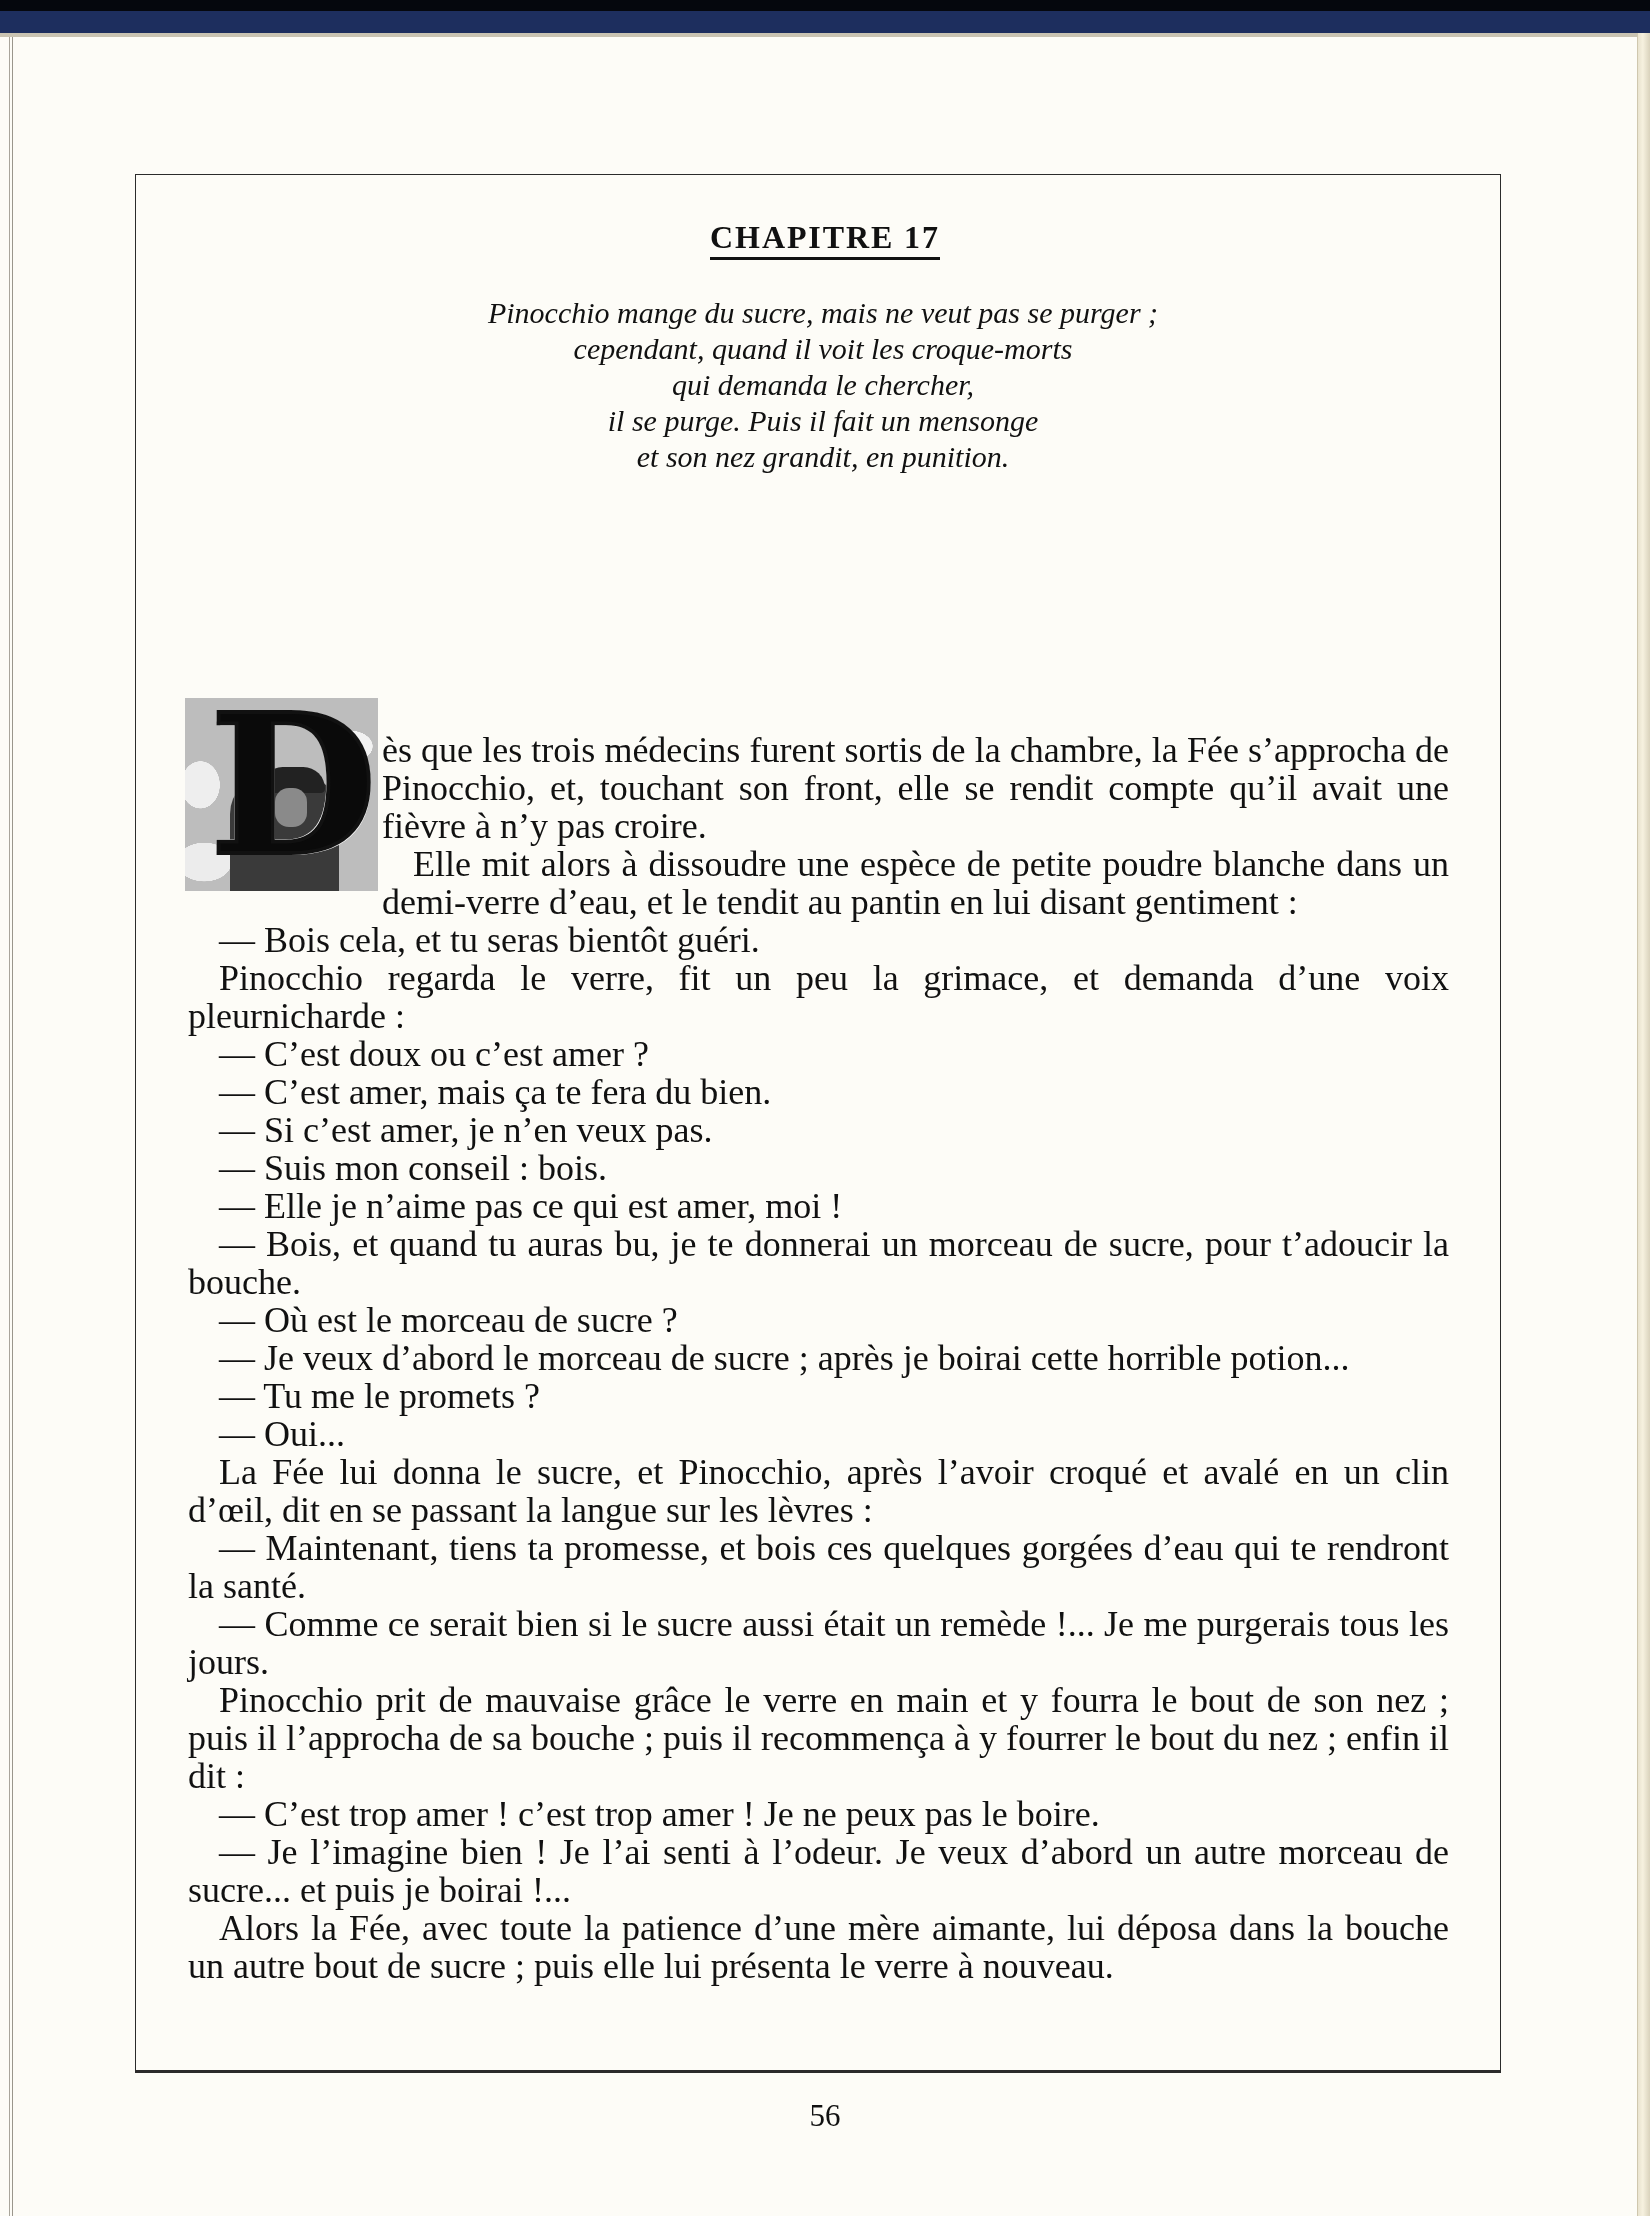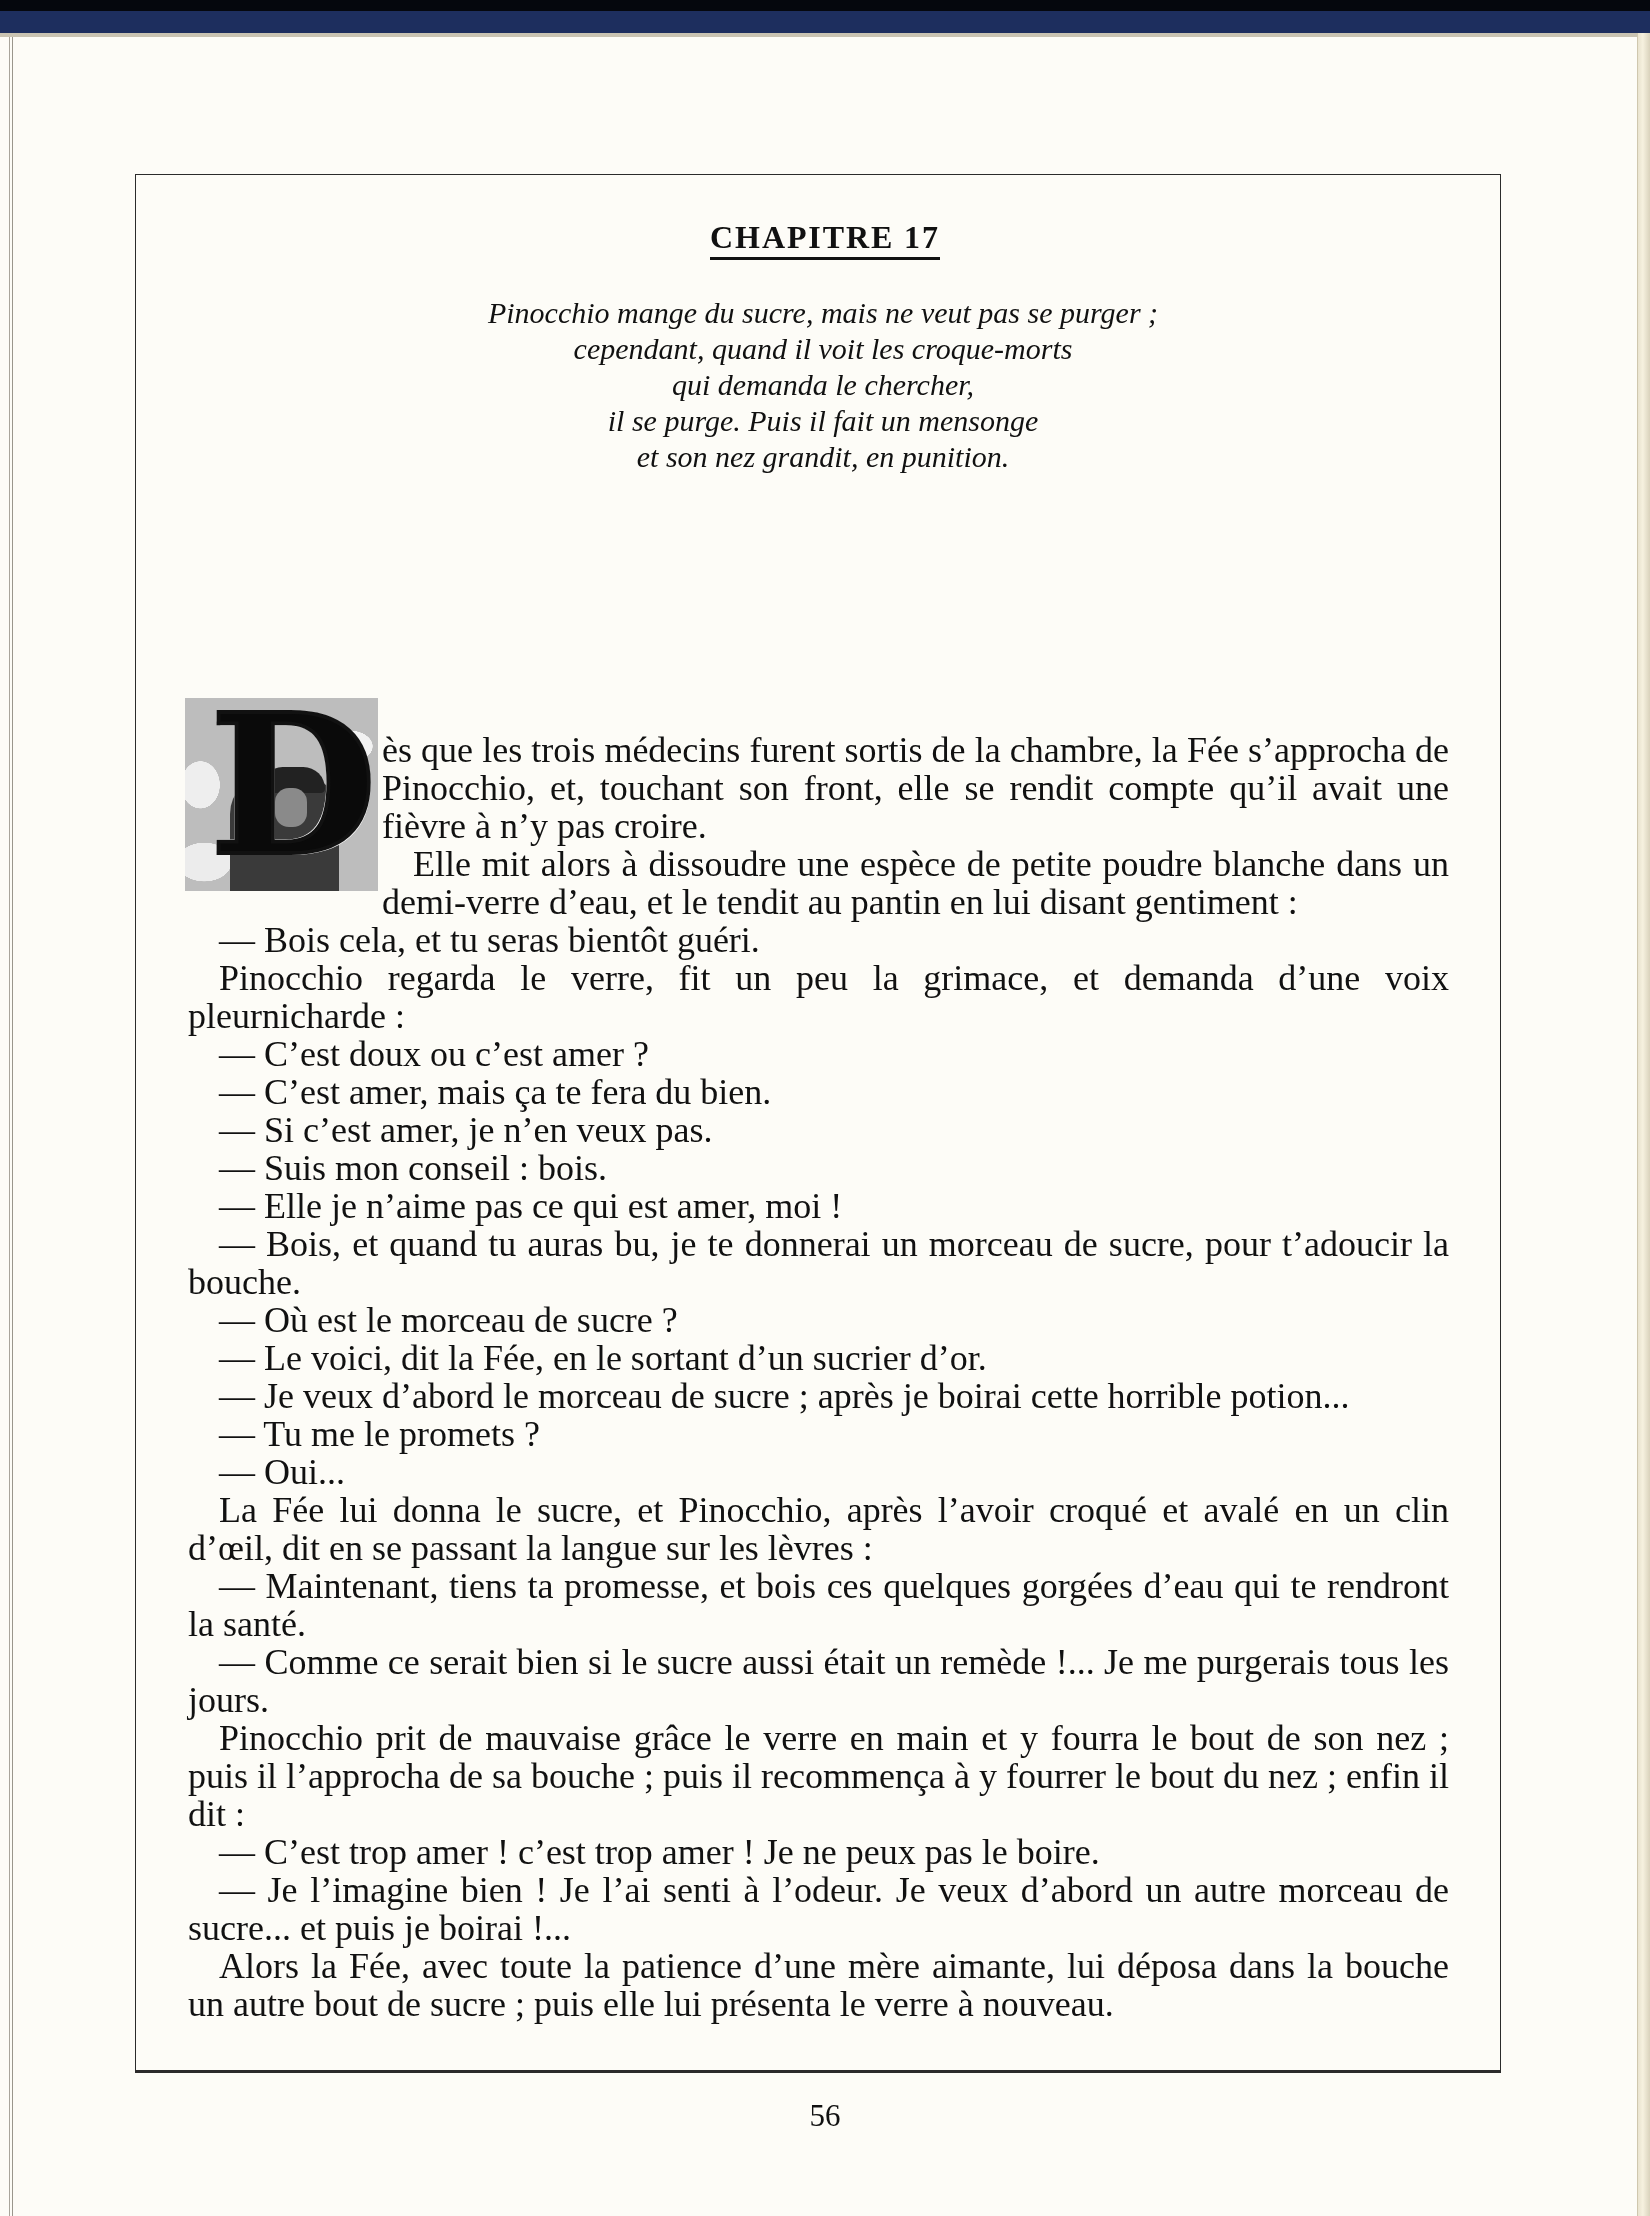--- a/index.html
+++ b/index.html
@@ -118,21 +118,20 @@
   <p class="p cap-indent" style="margin:0 0 0 194px;">Elle mit alors à dissoudre une espèce de petite poudre blanche dans un demi-verre d’eau, et le tendit au pantin en lui disant gentiment :</p>
   <p class="p" style="margin:0;">— Bois cela, et tu seras bientôt guéri.</p>
   <p class="p" style="margin:0;">Pinocchio regarda le verre, fit un peu la grimace, et demanda d’une voix pleurnicharde :</p>
   <p class="p" style="margin:0;">— C’est doux ou c’est amer ?</p>
   <p class="p" style="margin:0;">— C’est amer, mais ça te fera du bien.</p>
   <p class="p" style="margin:0;">— Si c’est amer, je n’en veux pas.</p>
   <p class="p" style="margin:0;">— Suis mon conseil : bois.</p>
   <p class="p" style="margin:0;">— Elle je n’aime pas ce qui est amer, moi !</p>
   <p class="p" style="margin:0;">— Bois, et quand tu auras bu, je te donnerai un morceau de sucre, pour t’adoucir la bouche.</p>
   <p class="p" style="margin:0;">— Où est le morceau de sucre ?</p>
-  <p class="p" style="margin:0;">— Le voici, dit la Fée, en le sortant d’un sucrier d’or.</p>
   <p class="p" style="margin:0;">— Je veux d’abord le morceau de sucre ; après je boirai cette horrible potion...</p>
   <p class="p" style="margin:0;">— Tu me le promets ?</p>
   <p class="p" style="margin:0;">— Oui...</p>
   <p class="p" style="margin:0;">La Fée lui donna le sucre, et Pinocchio, après l’avoir croqué et avalé en un clin d’œil, dit en se passant la langue sur les lèvres :</p>
   <p class="p" style="margin:0;">— Maintenant, tiens ta promesse, et bois ces quelques gorgées d’eau qui te rendront la santé.</p>
   <p class="p" style="margin:0;">— Comme ce serait bien si le sucre aussi était un remède !... Je me purgerais tous les jours.</p>
   <p class="p" style="margin:0;">Pinocchio prit de mauvaise grâce le verre en main et y fourra le bout de son nez ; puis il l’approcha de sa bouche ; puis il recommença à y fourrer le bout du nez ; enfin il dit :</p>
   <p class="p" style="margin:0;">— C’est trop amer ! c’est trop amer ! Je ne peux pas le boire.</p>
   <p class="p" style="margin:0;">— Je l’imagine bien ! Je l’ai senti à l’odeur. Je veux d’abord un autre morceau de sucre... et puis je boirai !...</p>
   <p class="p" style="margin:0;">Alors la Fée, avec toute la patience d’une mère aimante, lui déposa dans la bouche un autre bout de sucre ; puis elle lui présenta le verre à nouveau.</p>

